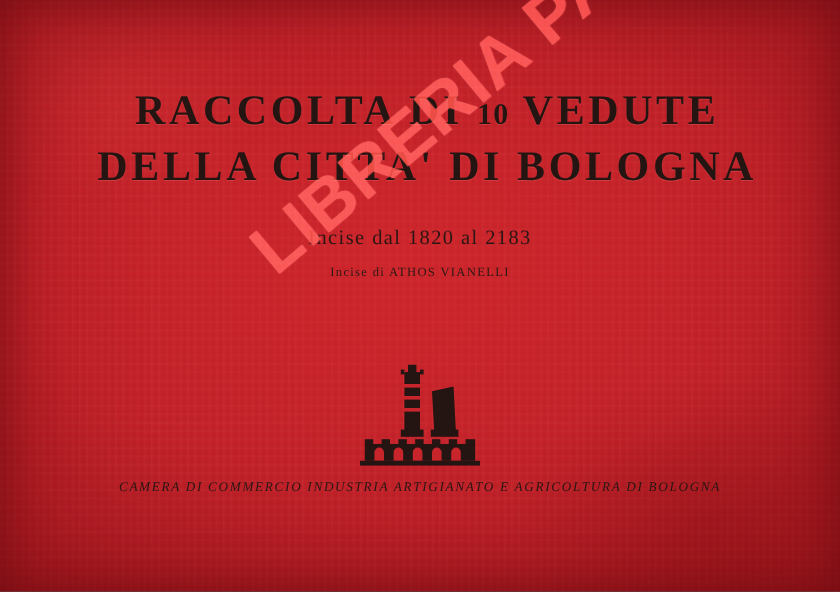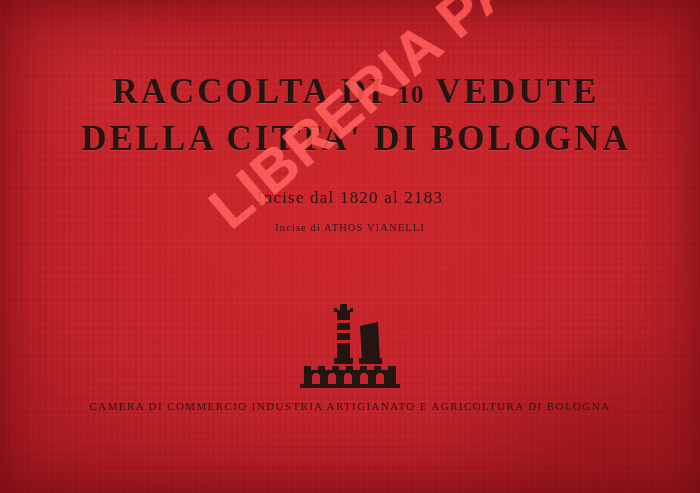--- a/index.html
+++ b/index.html
@@ -116,20 +116,21 @@
     letter-spacing: 1.1px;
     color: #2c1816;
   }
   #footer {
     position: absolute;
     top: 400px;
     left: 0; right: 0;
     font-size: 11px;
     letter-spacing: 1.4px;
     color: #2a1614;
+    font-style: italic;
   }
 
   
   #emblem {
     position: absolute;
     left: 50%;
     top: 300px;
     transform: translateX(-50%);
   }
 

